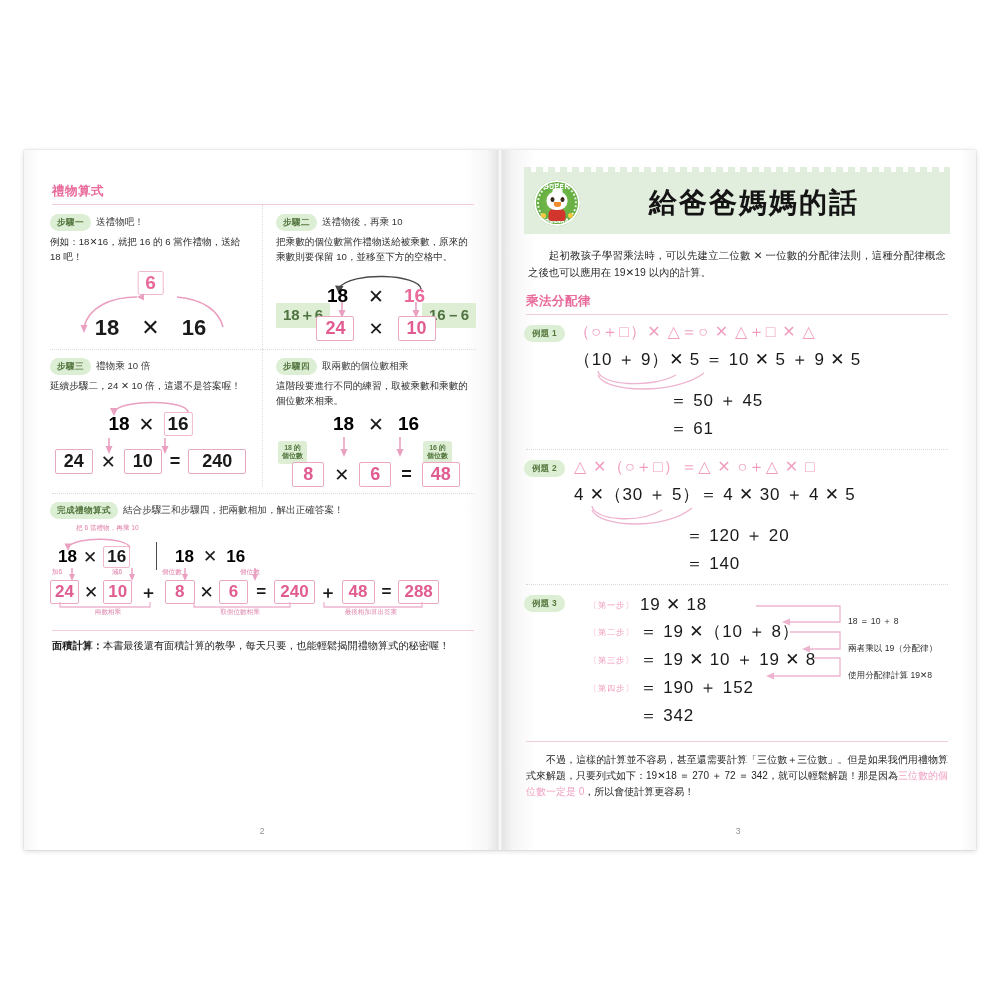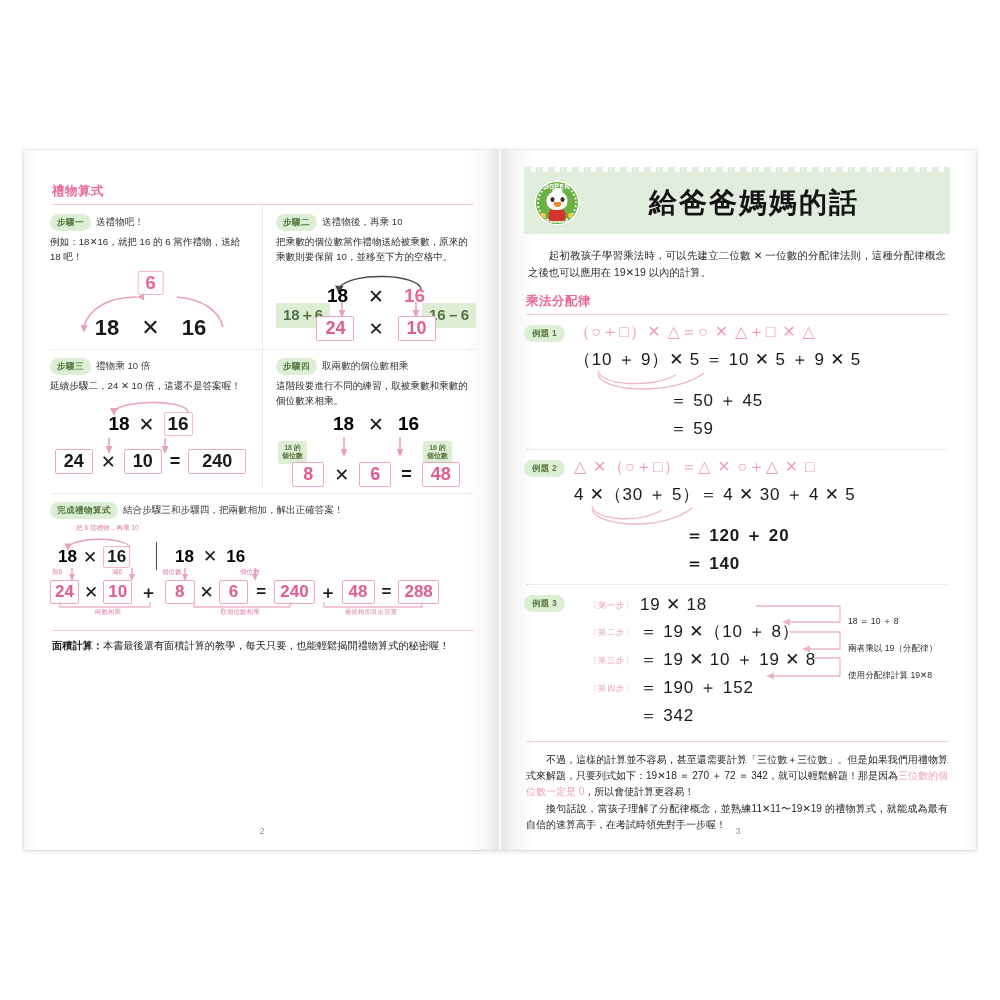--- a/index.html
+++ b/index.html
@@ -260,21 +260,21 @@
   .ex-body{flex:1;position:relative;}
   .shapeline{
     font-size:16px;color:#ef9ec0;letter-spacing:1.2px;white-space:nowrap;
     font-weight:normal;
   }
   .numline{
     font-size:17px;color:#1a1a1a;letter-spacing:.8px;white-space:nowrap;
     margin-top:5px;font-weight:normal;
   }
   .numline.indent{padding-left:96px;}
-  .numline.indent2{padding-left:112px;font-weight:bold;}
+  .numline.indent2{padding-left:112px;}
   .stepnum{
     color:#f0a0c0;font-size:8.2px;white-space:nowrap;
     display:inline-block;width:48px;text-align:right;
     margin-right:6px;vertical-align:2px;
   }
   .annot{
     font-size:8.6px;color:#2e2e2e;white-space:nowrap;
   }
   .closing{
     font-size:10px;line-height:1.62;color:#1f1f1f;text-align:justify;
@@ -525,21 +525,21 @@
       <div class="ex-row">
         <div class="ex-tag">例題 1</div>
         <div class="ex-body">
           <div class="shapeline">（○＋□）✕ △＝○ ✕ △＋□ ✕ △</div>
           <div class="numline">（10 ＋ 9）✕ 5 ＝ 10 ✕ 5 ＋ 9 ✕ 5</div>
           <svg width="190" height="26" style="margin-left:6px;margin-top:-2px;display:block">
             <path d="M18 2 C 20 16, 70 20, 96 6" stroke="#eeb4cf" stroke-width="1.3" fill="none"></path>
             <path d="M18 6 C 24 24, 96 26, 124 4" stroke="#eeb4cf" stroke-width="1.3" fill="none"></path>
           </svg>
           <div class="numline indent" style="margin-top:-6px">＝ 50 ＋ 45</div>
-          <div class="numline indent">＝ 59</div>
+          <div class="numline indent">＝ 61</div>
         </div>
       </div>
 
       <hr class="hr-dot" style="margin-top:9px">
 
       <div class="ex-row">
         <div class="ex-tag">例題 2</div>
         <div class="ex-body">
           <div class="shapeline">△ ✕（○＋□）＝△ ✕ ○＋△ ✕ □</div>
           <div class="numline">4 ✕（30 ＋ 5）＝ 4 ✕ 30 ＋ 4 ✕ 5</div>
@@ -590,21 +590,20 @@
           <div class="annot" style="position:absolute;left:274px;top:78px;">使用分配律計算 19✕8</div>
         </div>
       </div>
 
       <hr class="hr-pink" style="margin-top:14px">
 
       <div class="closing">
         <p>
           <span>不過，這樣的計算並不容易，甚至還需要計算「三位數＋三位數」。但是如果我們用禮物算式來解題，只要列式如下：19✕18 ＝ 270 ＋ 72 ＝ 342，就可以輕鬆解題！那是因為</span><span class="pink-text">三位數的個位數一定是 0</span><span>，所以會使計算更容易！</span>
         </p>
-        <p>換句話說，當孩子理解了分配律概念，並熟練11✕11〜19✕19 的禮物算式，就能成為最有自信的速算高手，在考試時領先對手一步喔！</p>
       </div>
 
       <div class="pagenum">3</div>
     </div>
 
     <div class="gutter"></div>
   </div>
 </div>
 
 </body></html>

